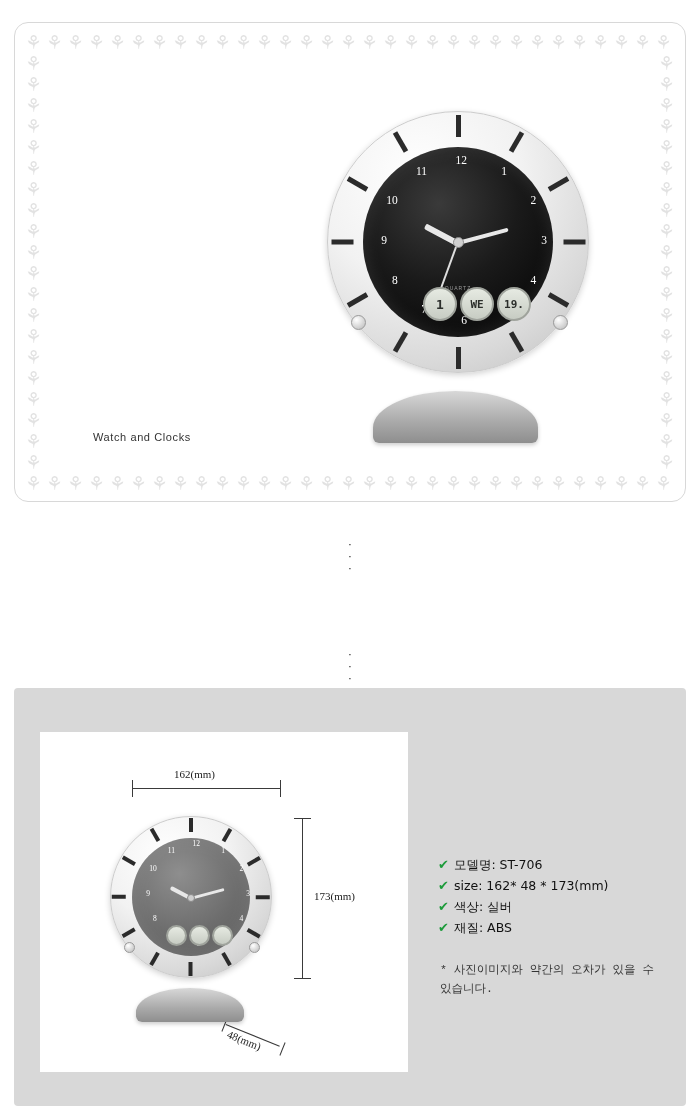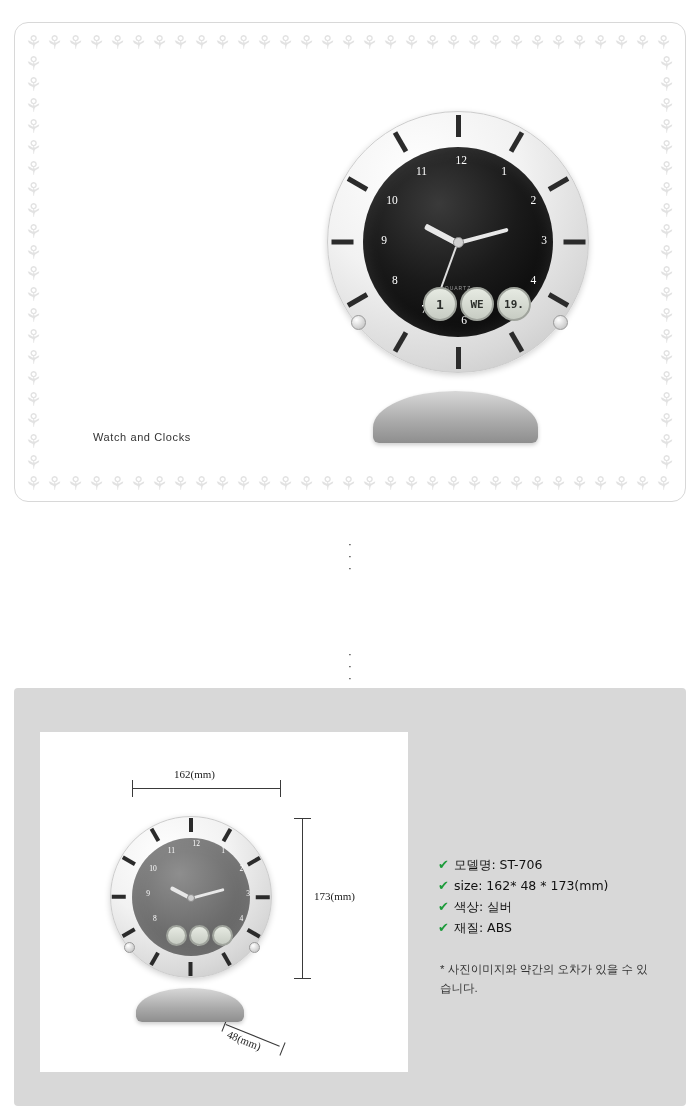--- a/index.html
+++ b/index.html
@@ -248,21 +248,21 @@
     color: #1c9b3a;
     font-size: 13px;
     margin-right: 5px;
     line-height: 18px;
   }
   .spec-note {
     position: absolute;
     left: 426px;
     top: 272px;
     width: 215px;
-    font-family: Liberation Sans, sans-serif;
+    font-family: Liberation Mono, monospace;
     font-size: 11.5px;
     color: #333;
     line-height: 19px;
   }
 </style>
 </head>
 <body>
 
 <div class="hero">
 

